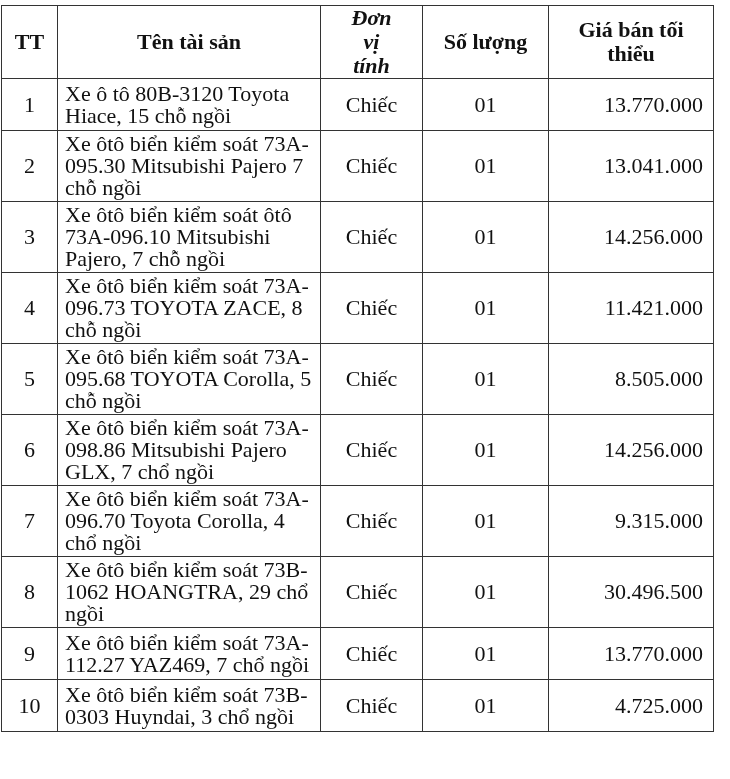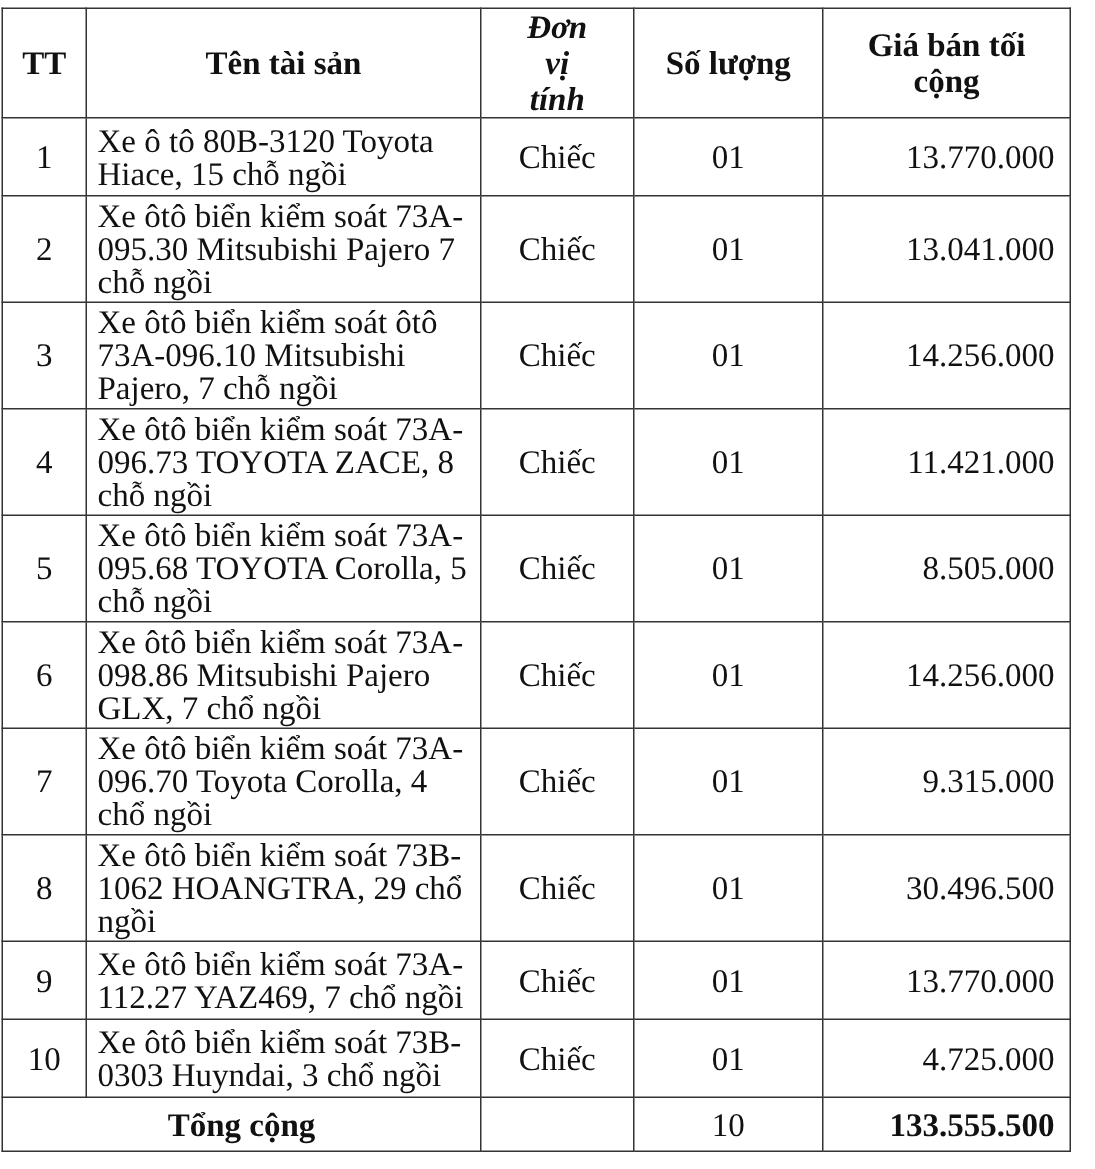--- a/index.html
+++ b/index.html
@@ -27,21 +27,21 @@
     <col style="width:102px">
     <col style="width:126px">
     <col style="width:165px">
   </colgroup>
   <thead>
     <tr>
       <th>TT</th>
       <th>Tên tài sản</th>
       <th style="padding:0 22px;font-style:italic;">Đơn vị tính</th>
       <th>Số lượng</th>
-      <th>Giá bán tối cộng</th>
+      <th>Giá bán tối thiểu</th>
     </tr>
   </thead>
   <tbody>
     <tr class="h53">
       <td class="c">1</td>
       <td class="name">Xe ô tô 80B-3120  Toyota Hiace, 15 chỗ ngồi</td>
       <td class="c">Chiếc</td>
       <td class="c">01</td>
       <td class="r">13.770.000</td>
     </tr>
@@ -101,20 +101,14 @@
       <td class="c">01</td>
       <td class="r">13.770.000</td>
     </tr>
     <tr class="h53">
       <td class="c">10</td>
       <td class="name">Xe ôtô biển kiểm soát 73B-0303 Huyndai, 3 chổ ngồi</td>
       <td class="c">Chiếc</td>
       <td class="c">01</td>
       <td class="r">4.725.000</td>
     </tr>
-    <tr class="total">
-      <td colspan="2" class="c">Tổng cộng</td>
-      <td class="c"></td>
-      <td class="c qty">10</td>
-      <td class="r">133.555.500</td>
-    </tr>
   </tbody>
 </table>
 
 </body></html>

